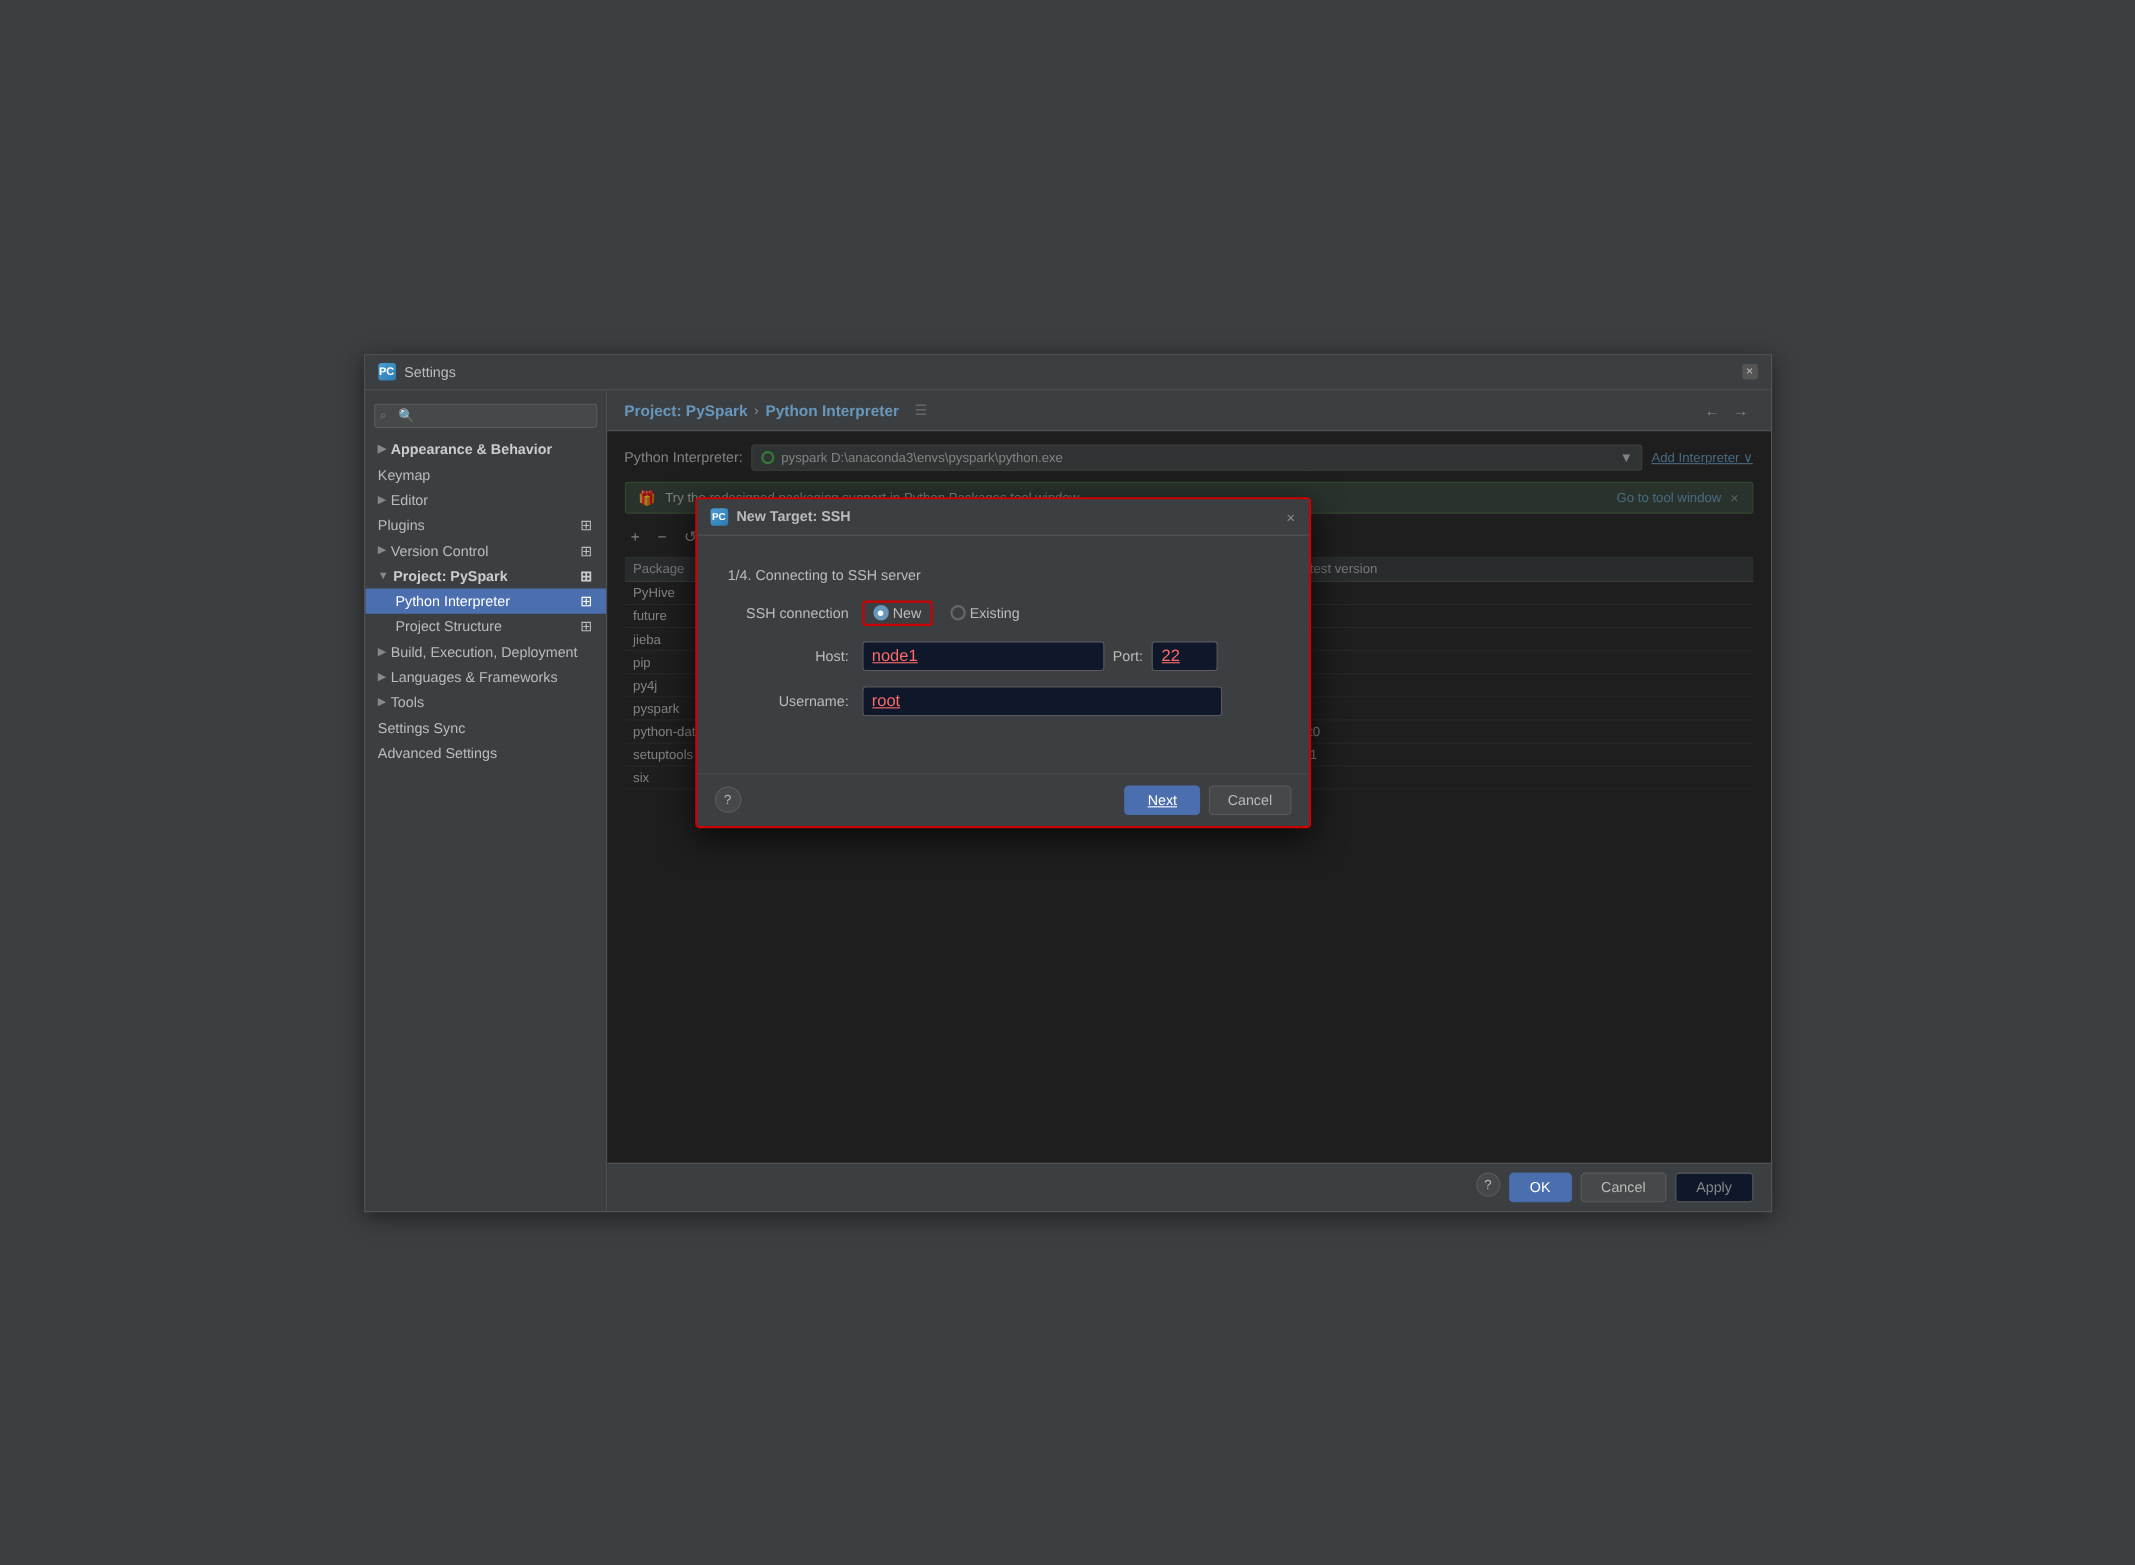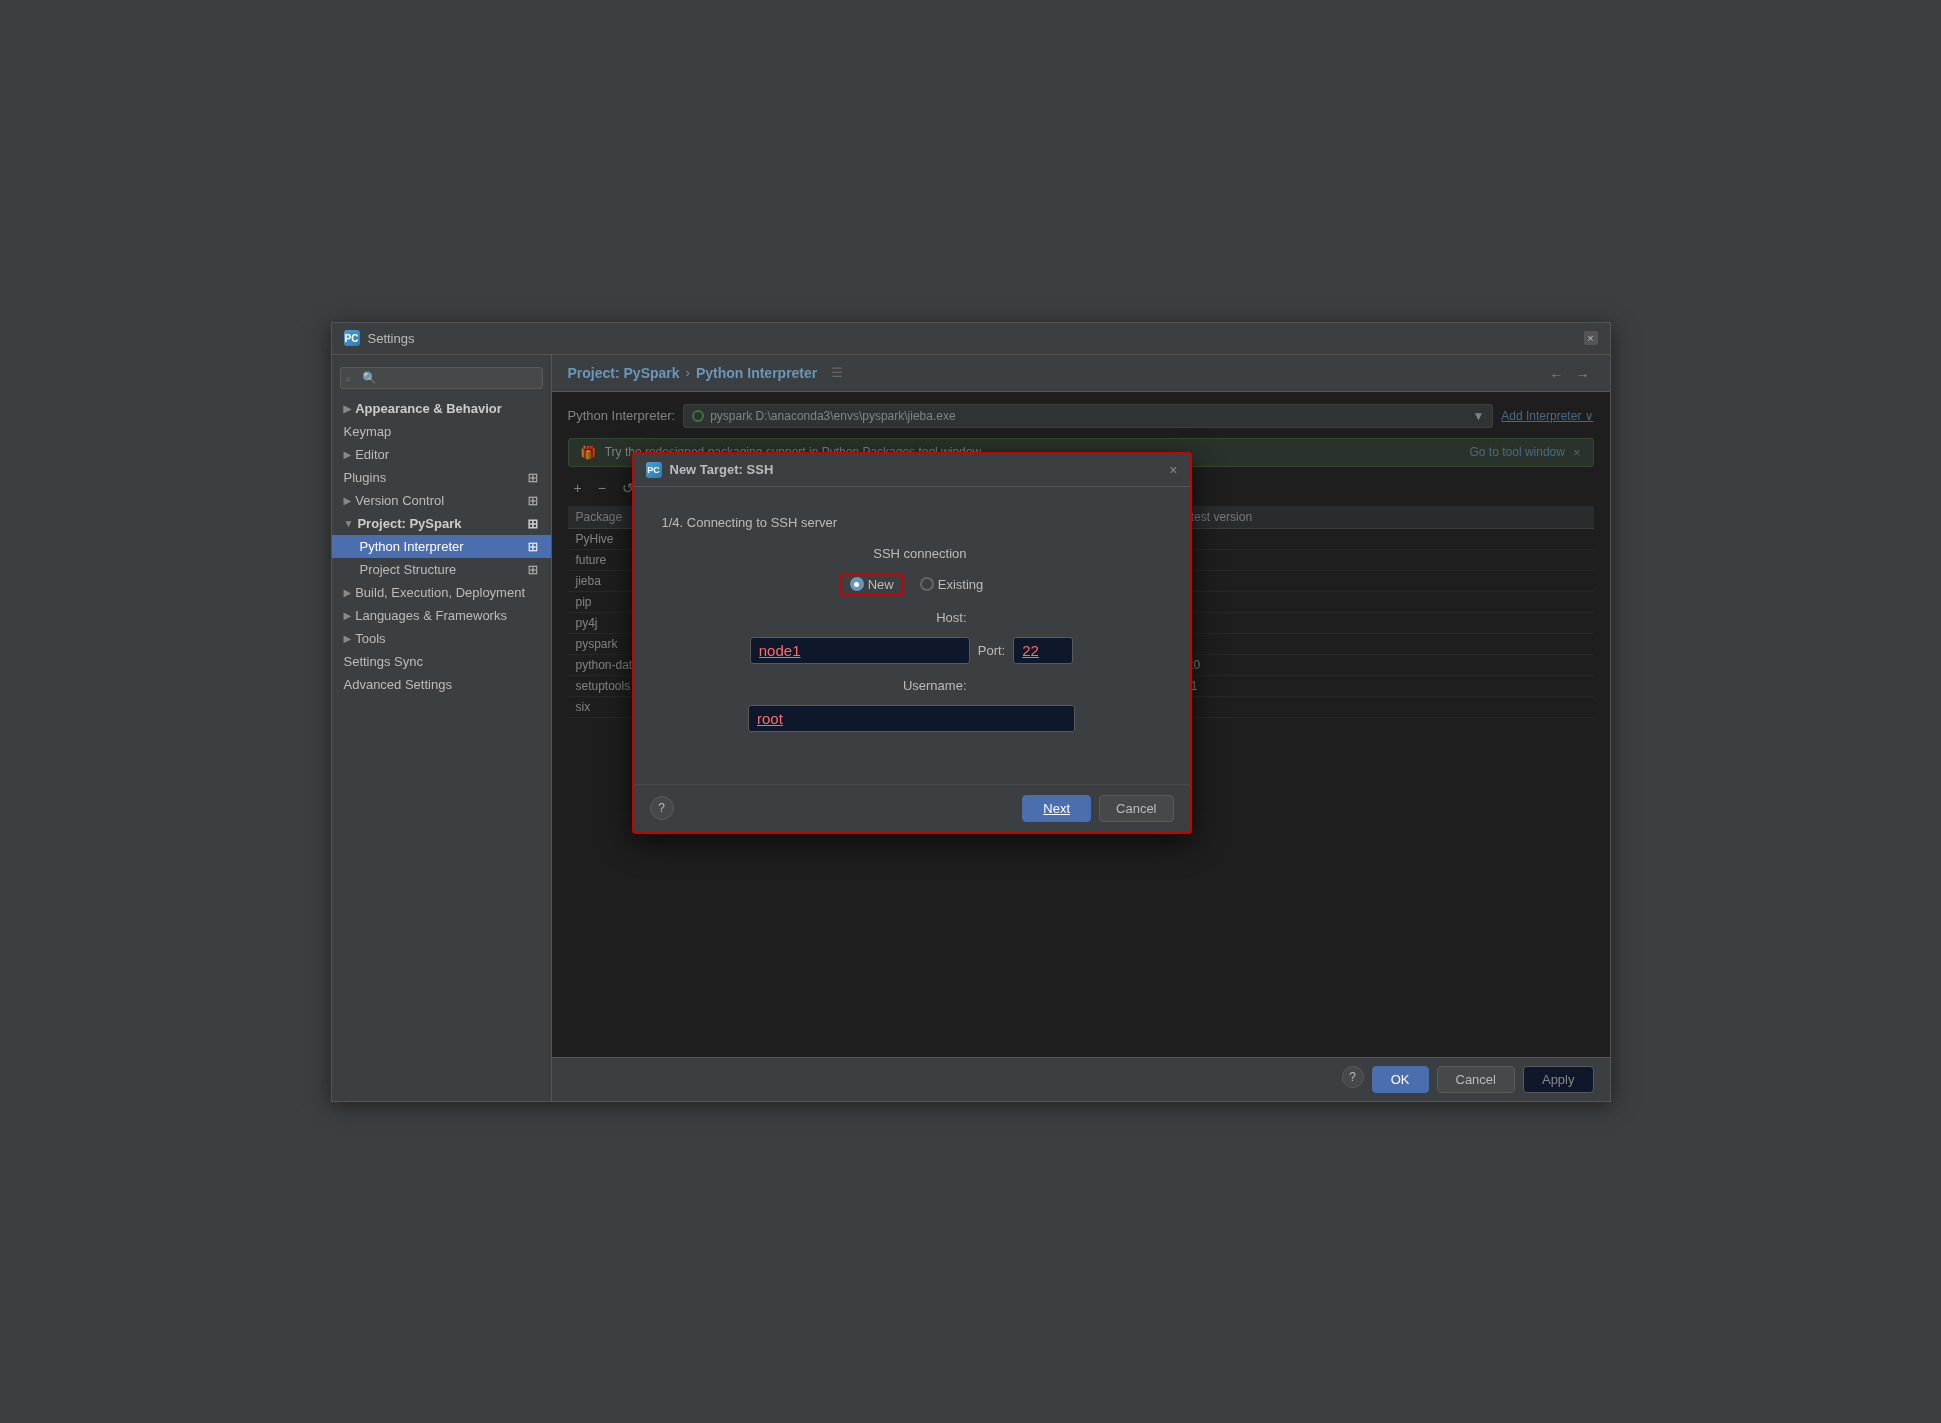--- a/index.html
+++ b/index.html
@@ -348,21 +348,20 @@
     .dialog-subtitle {
       color: #bbb;
       font-size: 13px;
       margin-bottom: 16px;
     }
     .form-row {
       display: flex;
       align-items: center;
       gap: 12px;
       margin-bottom: 14px;
-      flex-direction: column;
     }
     .form-label {
       color: #bbb;
       font-size: 13px;
       width: 110px;
       text-align: right;
     }
     .radio-group {
       display: flex;
       align-items: center;
@@ -563,21 +562,21 @@
         </div>
       </div>
 
       <div class="panel-content">
 
         <div class="interpreter-row">
           <span class="interpreter-label">Python Interpreter:</span>
           <div class="interpreter-select">
             <div class="interpreter-select-inner">
               <span class="green-dot"></span>
-              <span>pyspark  D:\anaconda3\envs\pyspark\jieba.exe</span>
+              <span>pyspark  D:\anaconda3\envs\pyspark\python.exe</span>
             </div>
             <span>▼</span>
           </div>
           <span class="add-interpreter-btn">Add Interpreter ∨</span>
         </div>
 
         <div class="info-banner">
           <span>🎁</span>
           <span class="info-banner-text">Try the redesigned packaging support in Python Packages tool window.</span>
           <span class="info-banner-link">Go to tool window</span>

